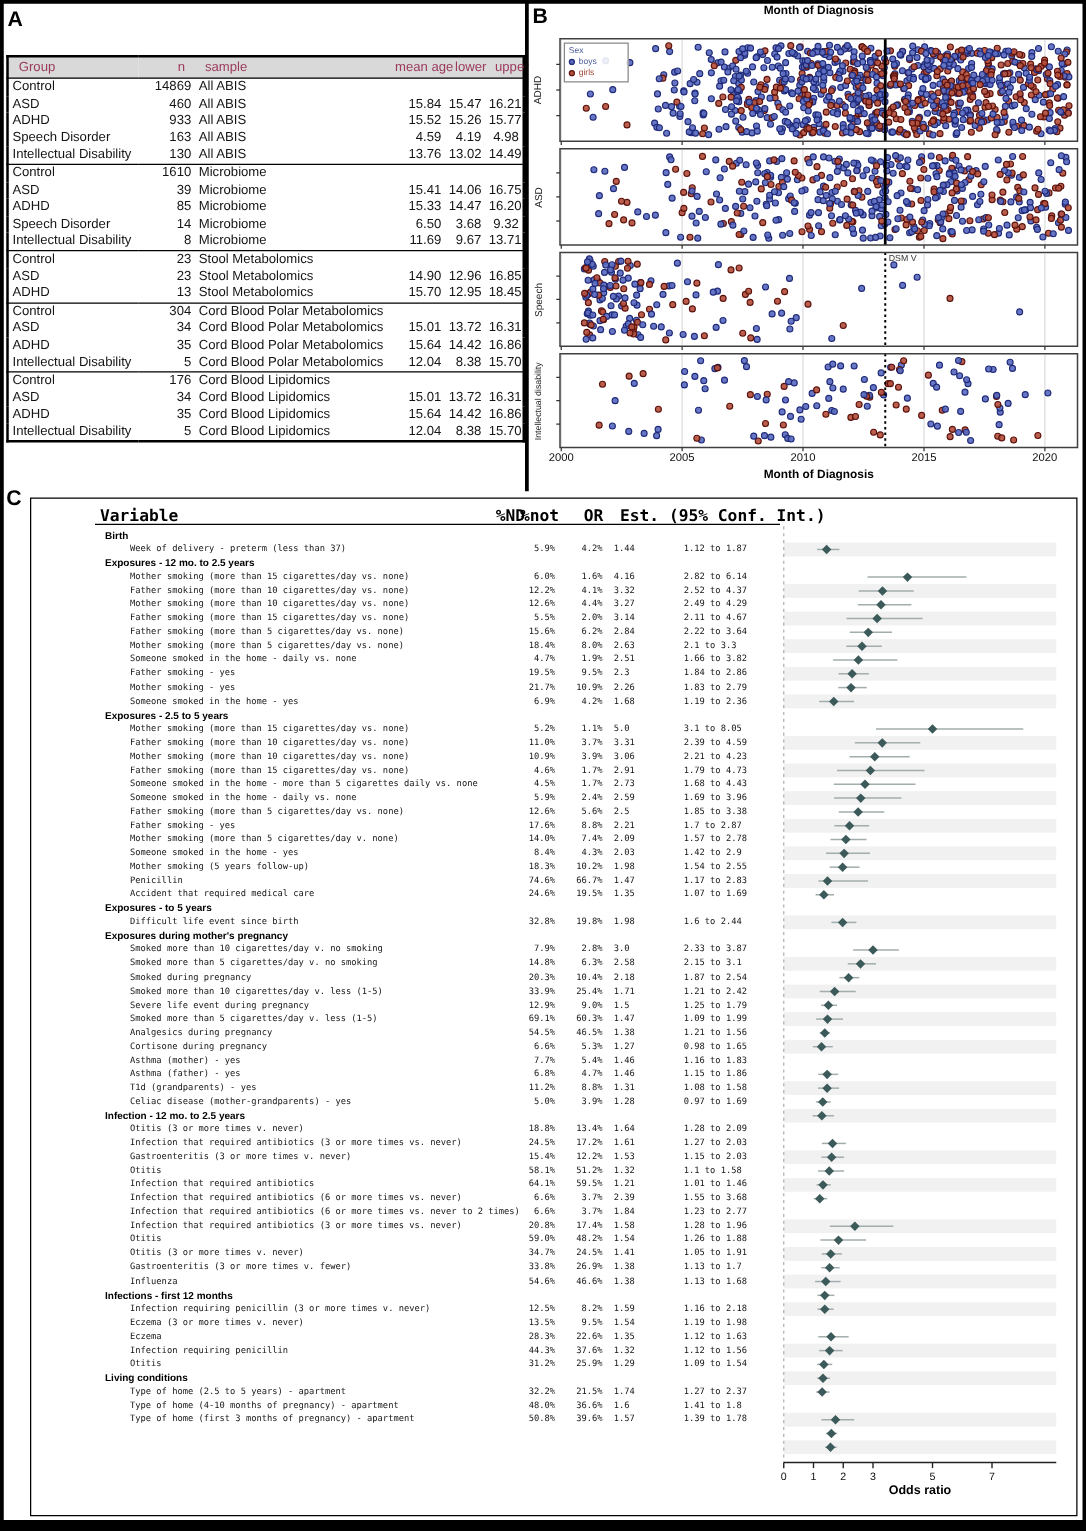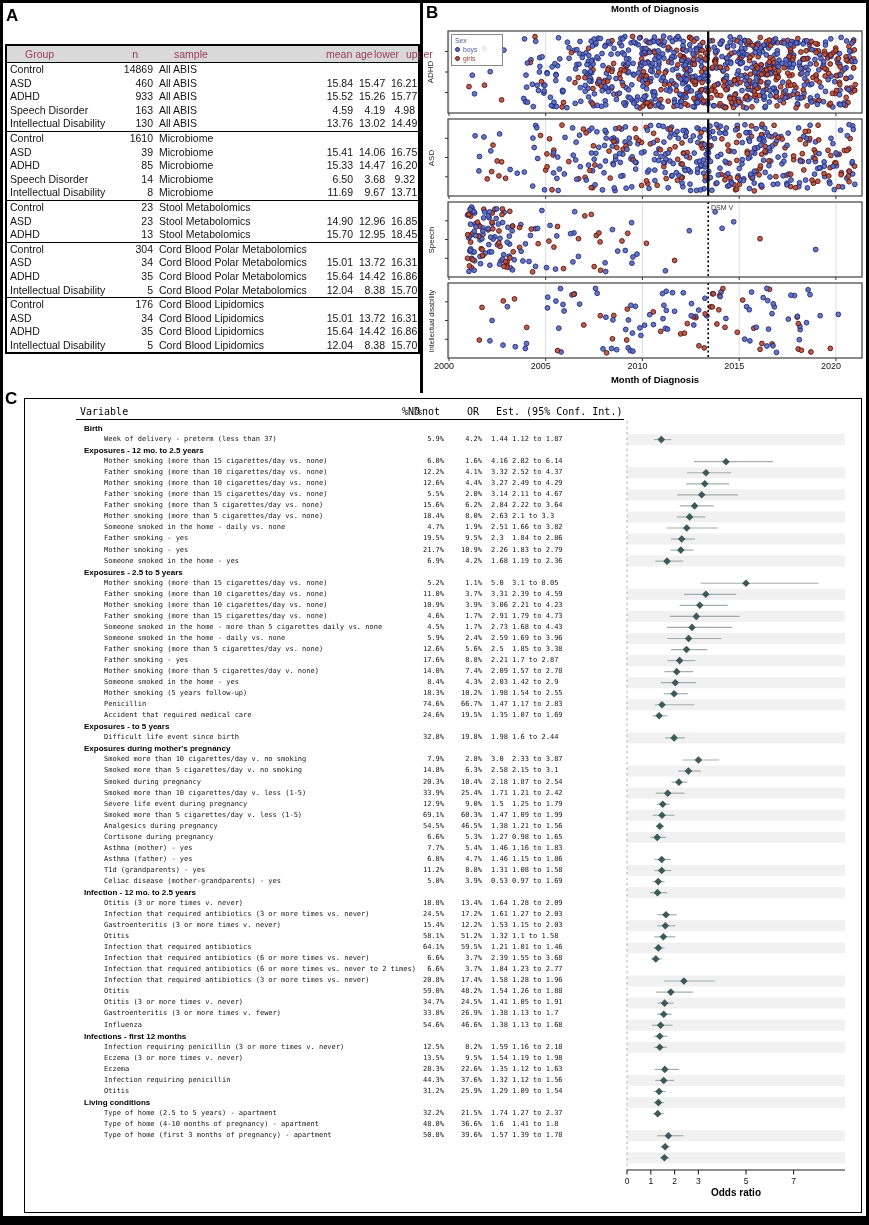--- a/index.html
+++ b/index.html
@@ -4,54 +4,54 @@
 <style>
   *{margin:0;padding:0;box-sizing:border-box}
   html,body{background:#fff}
   body{width:869px;height:1225px;font-family:"Liberation Sans",sans-serif;position:relative}
   #frame{position:relative;width:869px;height:1225px;background:#fff;overflow:hidden}
   #frame::after{content:"";position:absolute;inset:0;border:3px solid #000;border-bottom:9px solid #000;pointer-events:none;z-index:60}
   .abs{position:absolute}
   .panel-label{font-weight:bold;font-size:17px;color:#000;z-index:5}
   
   #tableA{border-collapse:collapse;table-layout:fixed;width:413px;border:2px solid #000;font-size:10.5px;color:#141414;background:#fff}
-  #tableA th{background:#d9d9d9;color:#9c3a5e;font-weight:normal;text-align:left;padding:2px 18px;border-bottom:1.5px solid #000;white-space:nowrap}
+  #tableA th{background:#d9d9d9;color:#9c3a5e;font-weight:normal;text-align:left;padding:2px 8px;border-bottom:1.5px solid #000;white-space:nowrap}
   #tableA td{padding:1px 3px;line-height:11.6px;white-space:nowrap;overflow:hidden}
   #tableA tr.group-start td{border-top:1.5px solid #000}
   #tableA .num{text-align:right}
   #tableA th.num{text-align:right}
   
   .btitle{left:448px;top:3px;width:414px;text-align:center;font-size:9.5px;font-weight:bold;color:#000}
   .bxlabel{left:448px;top:374px;width:414px;text-align:center;font-size:9.5px;font-weight:bold;color:#000}
-  .btick{position:absolute;top:361px;width:30px;font-size:9px;color:#111}
+  .btick{position:absolute;top:361px;width:30px;text-align:center;font-size:9px;color:#111}
   .ylab{position:absolute;display:flex;align-items:center;justify-content:center;font-size:8px;color:#222;transform:rotate(-90deg);white-space:nowrap}
   #ab-divider{left:420px;top:2px;width:2.5px;height:391px;background:#000}
   #legend{left:451px;top:34px;width:52px;border:1px solid #888;background:rgba(255,255,255,.88);padding:2px 3px;z-index:4}
   #legend .lg-title{font-size:6.8px;color:#4a5a9e;margin-bottom:1px}
   #legend .lg-item{display:flex;align-items:center;gap:3px;line-height:9px}
   #legend .dot{width:5px;height:5px;border-radius:50%;display:inline-block;border:1px solid #000}
   #legend .lg-lab{font-size:6.8px}
   #lab-boys{color:#4a5a9e}
   #lab-girls{color:#a04535}
   #dsm-label{left:711px;top:204px;font-size:7px;color:#333;z-index:4}
   
   #cbox{left:24px;top:398px;width:838px;height:815px;border:1.2px solid #000;background:transparent}
-  #c-header span{position:absolute;top:406px;font-family:"DejaVu Sans Mono",monospace;font-weight:normal;font-size:10px;color:#000;white-space:nowrap}
+  #c-header span{position:absolute;top:406px;font-family:"DejaVu Sans Mono",monospace;font-weight:bold;font-size:13px;color:#000;white-space:nowrap}
   #c-underline{left:76px;top:419px;width:548px;border-top:1px solid #000;height:0}
   #c-rows{left:24px;top:423px;width:852px}
   .c-row{position:relative;height:11.05px;line-height:11.05px;white-space:nowrap}
   .c-row span{position:absolute;top:0;font-family:"DejaVu Sans Mono",monospace;font-size:7px;color:#141414;line-height:11.05px}
   .c-row.sec span{font-family:"Liberation Sans",sans-serif;font-weight:bold;font-size:8px;color:#000}
   .cvar{left:80px}
   .c-row.sec .cvar{left:60px}
   .cc{text-align:right}
   .nd{left:378px;width:42px}
   .nt{left:416px;width:42px}
   .orr{left:467px;width:40px;text-align:left}
-  .est{left:488px;text-align:left}
+  .est{left:523px;text-align:left}
   #odds-label{left:656px;top:1187px;width:160px;text-align:center;font-weight:bold;font-size:10px;color:#000}
 </style>
 </head>
 <body>
 
 <div id="frame">
 
   <div class="panel-label abs" style="left:6px;top:6px">A</div>
   <table id="tableA" class="abs" style="left:5px;top:44px">
     <colgroup>
@@ -2463,21 +2463,21 @@
         <span class="cvar">T1d (grandparents) - yes</span>
         <span class="cc nd">11.2%</span>
         <span class="cc nt">8.8%</span>
         <span class="orr">1.31</span>
         <span class="est">1.08 to 1.58</span>
       </div>
       <div class="c-row">
         <span class="cvar">Celiac disease (mother-grandparents) - yes</span>
         <span class="cc nd">5.0%</span>
         <span class="cc nt">3.9%</span>
-        <span class="orr">0.53</span>
+        <span class="orr">1.28</span>
         <span class="est">0.97 to 1.69</span>
       </div>
       <div class="c-row sec">
         <span class="cvar">Infection - 12 mo. to 2.5 years</span>
       </div>
       <div class="c-row">
         <span class="cvar">Otitis (3 or more times v. never)</span>
         <span class="cc nd">18.8%</span>
         <span class="cc nt">13.4%</span>
         <span class="orr">1.64</span>

